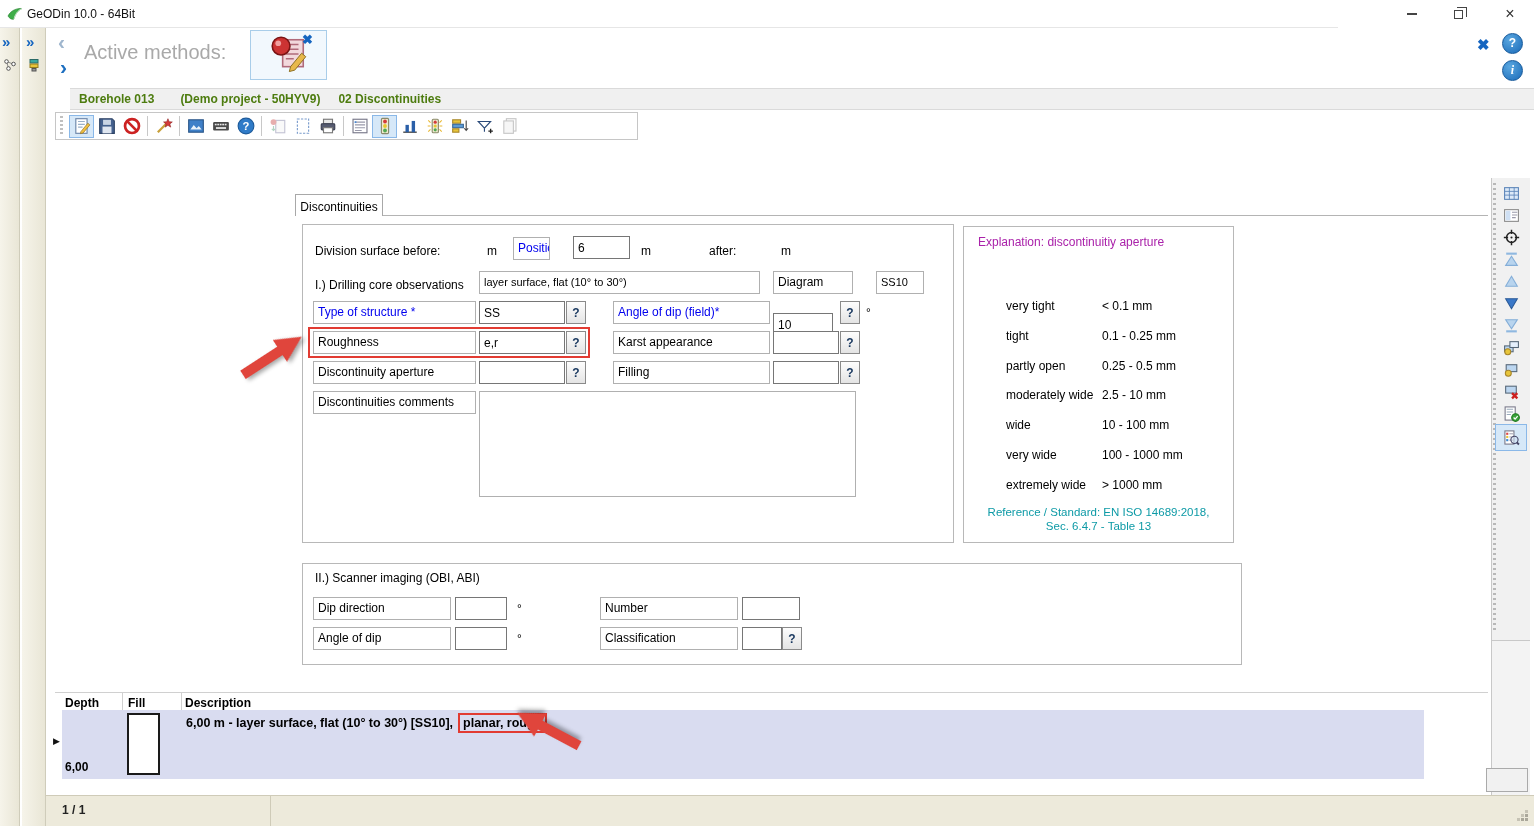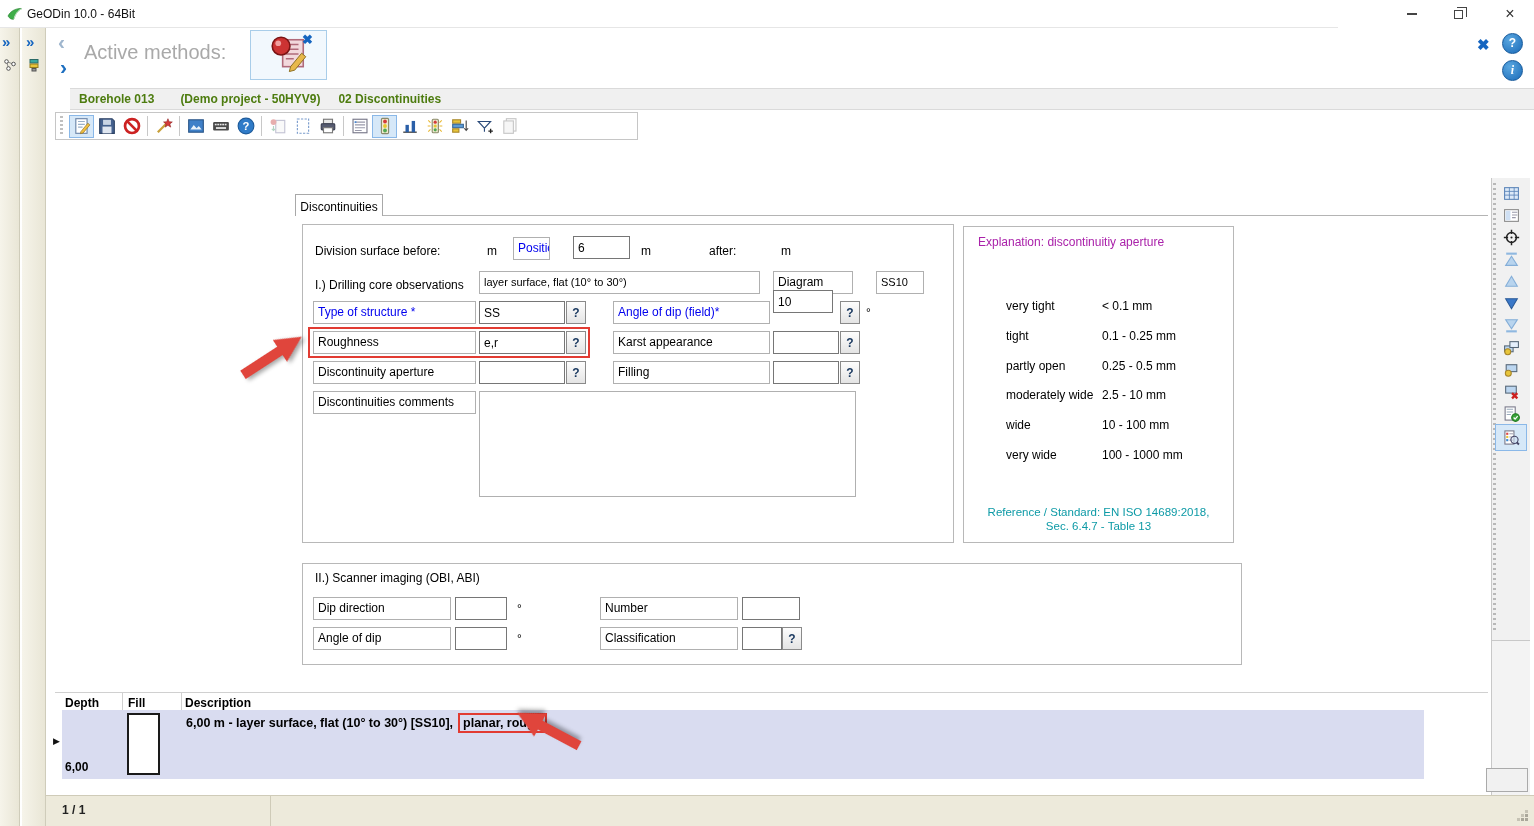--- a/index.html
+++ b/index.html
@@ -306,21 +306,21 @@
 
   <span class="txt" style="left:315px;top:278px">I.) Drilling core observations</span>
   <div class="robox" style="left:479px;top:271px;width:281px">layer surface, flat (10° to 30°)</div>
   <div class="lblbox" style="left:773px;top:271px;width:80px">Diagram</div>
   <div class="robox" style="left:876px;top:271px;width:48px">SS10</div>
 
   <div class="lblbox blue" style="left:313px;top:301px;width:163px">Type of structure *</div>
   <input class="inpt" style="left: 479px; top: 301px; width: 86px;" value="SS">
   <button class="qbtn" style="left:566px;top:301px">?</button>
   <div class="lblbox blue" style="left:613px;top:301px;width:157px">Angle of dip (field)*</div>
-  <input class="inpt" style="left: 773px; top: 290px; width: 60px;" value="10">
+  <input class="inpt" style="left: 773px; top: 313px; width: 60px;" value="10">
   <button class="qbtn" style="left:840px;top:301px">?</button>
   <span class="txt" style="left:866px;top:306px">°</span>
 
   <div class="lblbox" style="left:313px;top:331px;width:163px">Roughness</div>
   <input class="inpt" style="left: 479px; top: 331px; width: 86px;" value="e,r">
   <button class="qbtn" style="left:566px;top:331px">?</button>
   <div class="lblbox" style="left:613px;top:331px;width:157px">Karst appearance</div>
   <input class="inpt" style="left: 773px; top: 331px; width: 66px;" value="">
   <button class="qbtn" style="left:840px;top:331px">?</button>
 
@@ -359,20 +359,24 @@
         <span>moderately wide</span>
         <span>2.5 - 10 mm</span>
       </div>
     <div class="exprow">
         <span>wide</span>
         <span>10 - 100 mm</span>
       </div>
     <div class="exprow">
         <span>very wide</span>
         <span>100 - 1000 mm</span>
+      </div>
+    <div class="exprow">
+        <span>extremely wide</span>
+        <span>&gt; 1000 mm</span>
       </div>
   </div>
   <div class="expref">
     <div>Reference / Standard: EN ISO 14689:2018,</div>
     <div>Sec. 6.4.7 - Table 13</div>
   </div>
 
   <span class="txt" style="left:315px;top:571px">II.) Scanner imaging (OBI, ABI)</span>
   <div class="lblbox" style="left:313px;top:597px;width:138px">Dip direction</div>
   <input class="inpt" style="left: 455px; top: 597px; width: 52px;">

